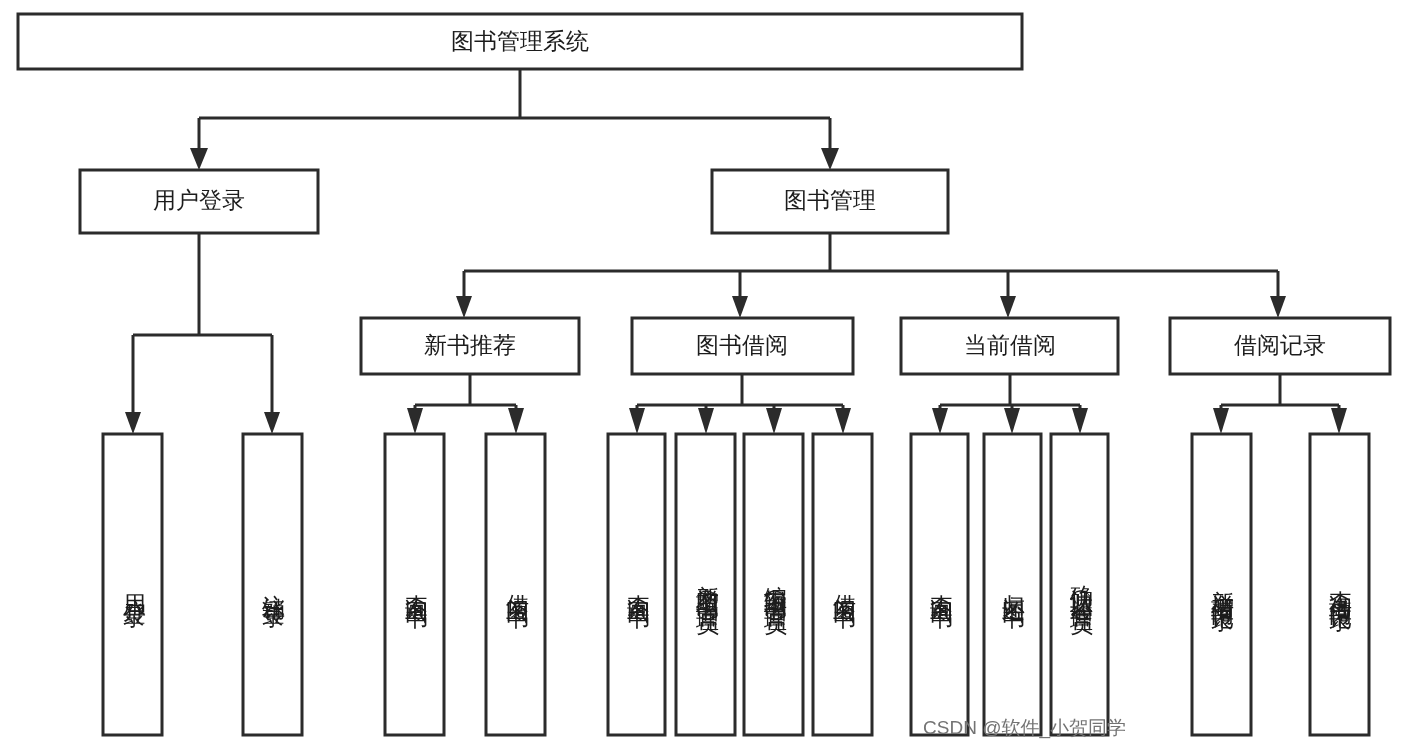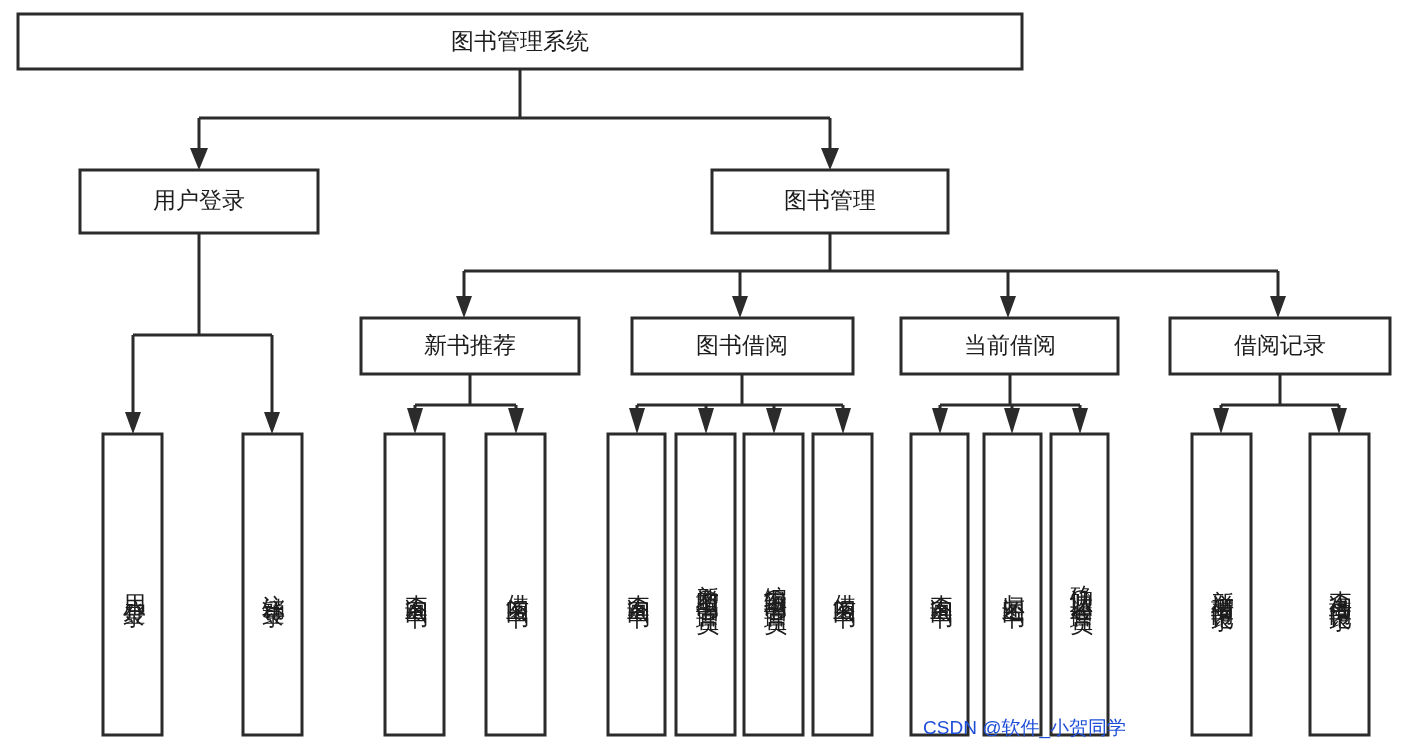--- a/index.html
+++ b/index.html
@@ -54,21 +54,21 @@
     dominant-baseline: middle;
     writing-mode: vertical-rl;
     letter-spacing: 4px;
   }
   .watermark-text {
     position: absolute;
     right: 12px;
     bottom: 6px;
     font-family: "Liberation Sans", "DejaVu Sans", sans-serif;
     font-size: 19px;
-    color: #1d4ed8;
+    color: #737373;
     white-space: nowrap;
     pointer-events: none;
     user-select: none;
   }
 </style>
 </head>
 <body>
 
 <div id="diagram-root">
 

